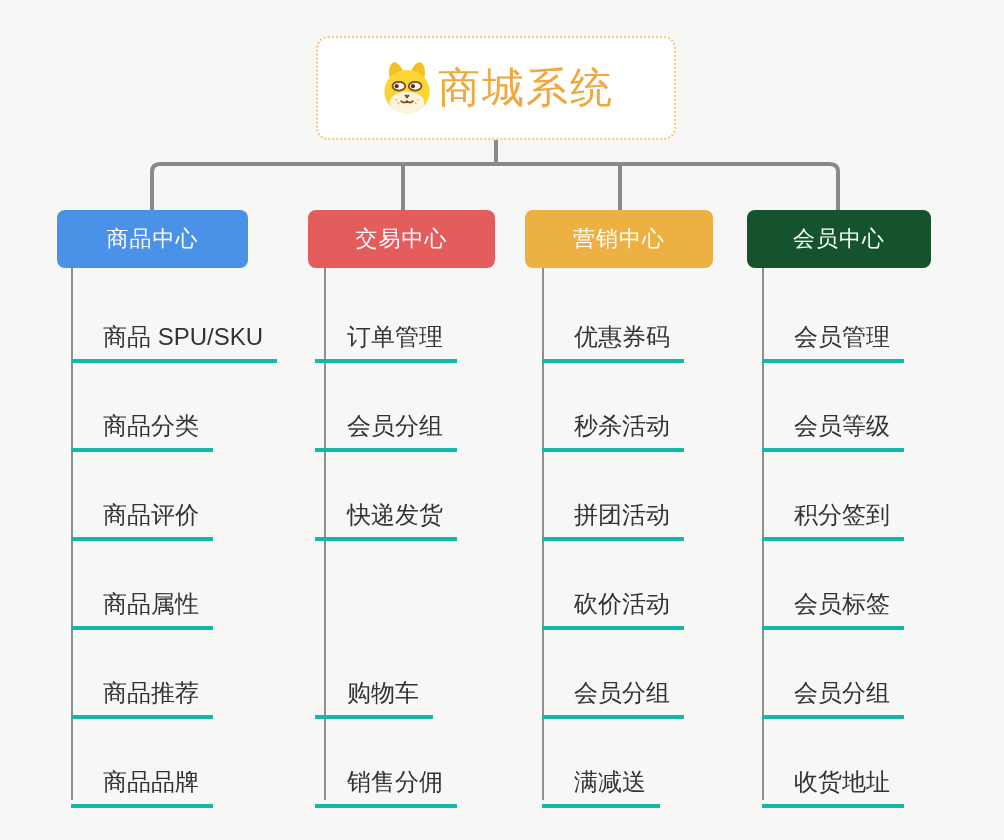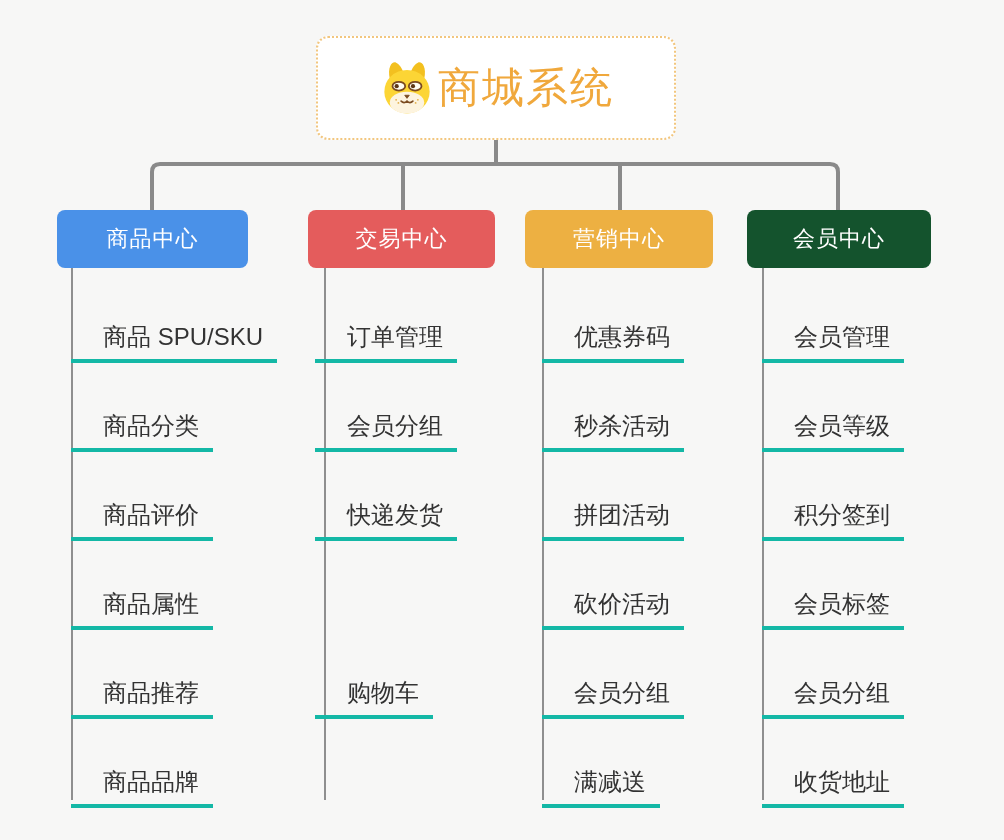--- a/index.html
+++ b/index.html
@@ -132,20 +132,21 @@
   <div class="leaf col-0 row-1">商品分类</div>
   <div class="leaf col-0 row-2">商品评价</div>
   <div class="leaf col-0 row-3">商品属性</div>
   <div class="leaf col-0 row-4">商品推荐</div>
   <div class="leaf col-0 row-5">商品品牌</div>
 
   <div class="leaf col-1 row-0">订单管理</div>
   <div class="leaf col-1 row-1">会员分组</div>
   <div class="leaf col-1 row-2">快递发货</div>
   <div class="leaf col-1 row-4">购物车</div>
+  <div class="leaf col-1 row-5">销售分佣</div>
 
   <div class="leaf col-2 row-0">优惠券码</div>
   <div class="leaf col-2 row-1">秒杀活动</div>
   <div class="leaf col-2 row-2">拼团活动</div>
   <div class="leaf col-2 row-3">砍价活动</div>
   <div class="leaf col-2 row-4">会员分组</div>
   <div class="leaf col-2 row-5">满减送</div>
 
   <div class="leaf col-3 row-0">会员管理</div>
   <div class="leaf col-3 row-1">会员等级</div>

